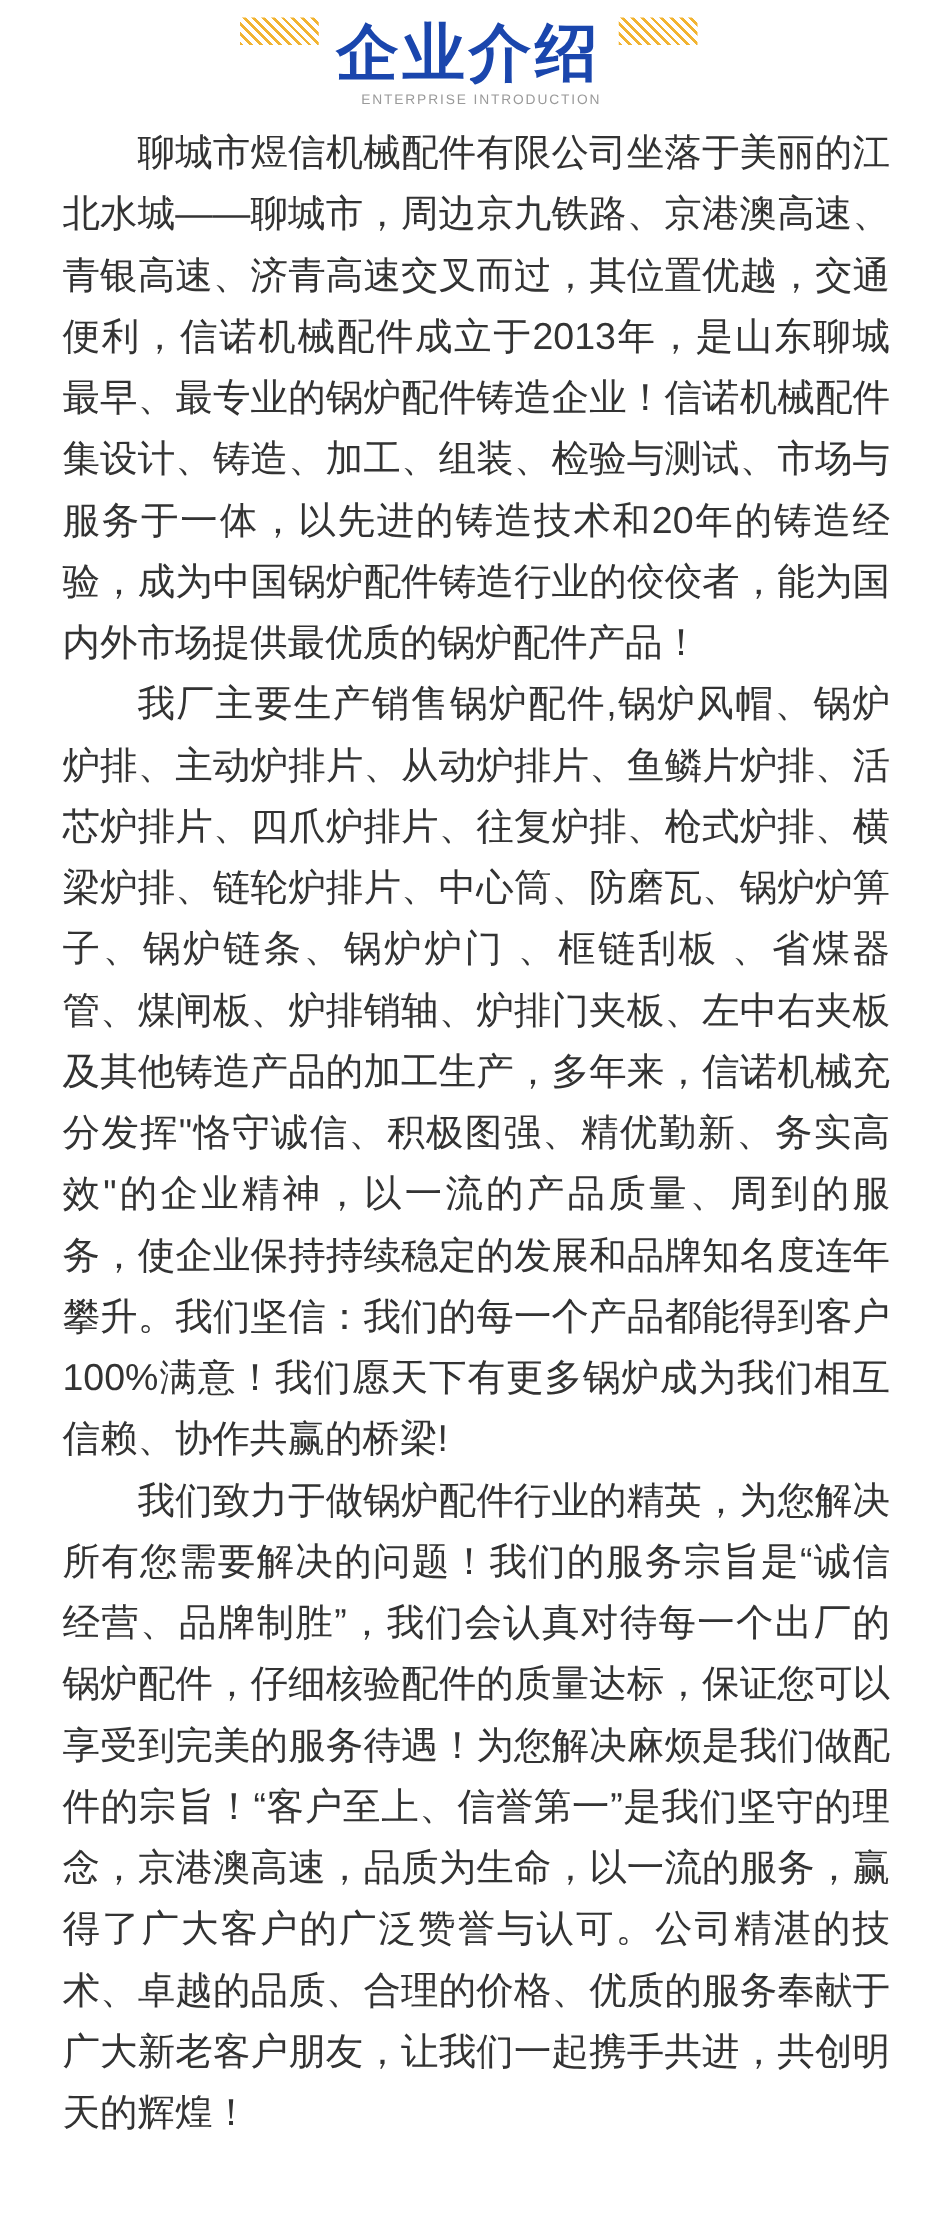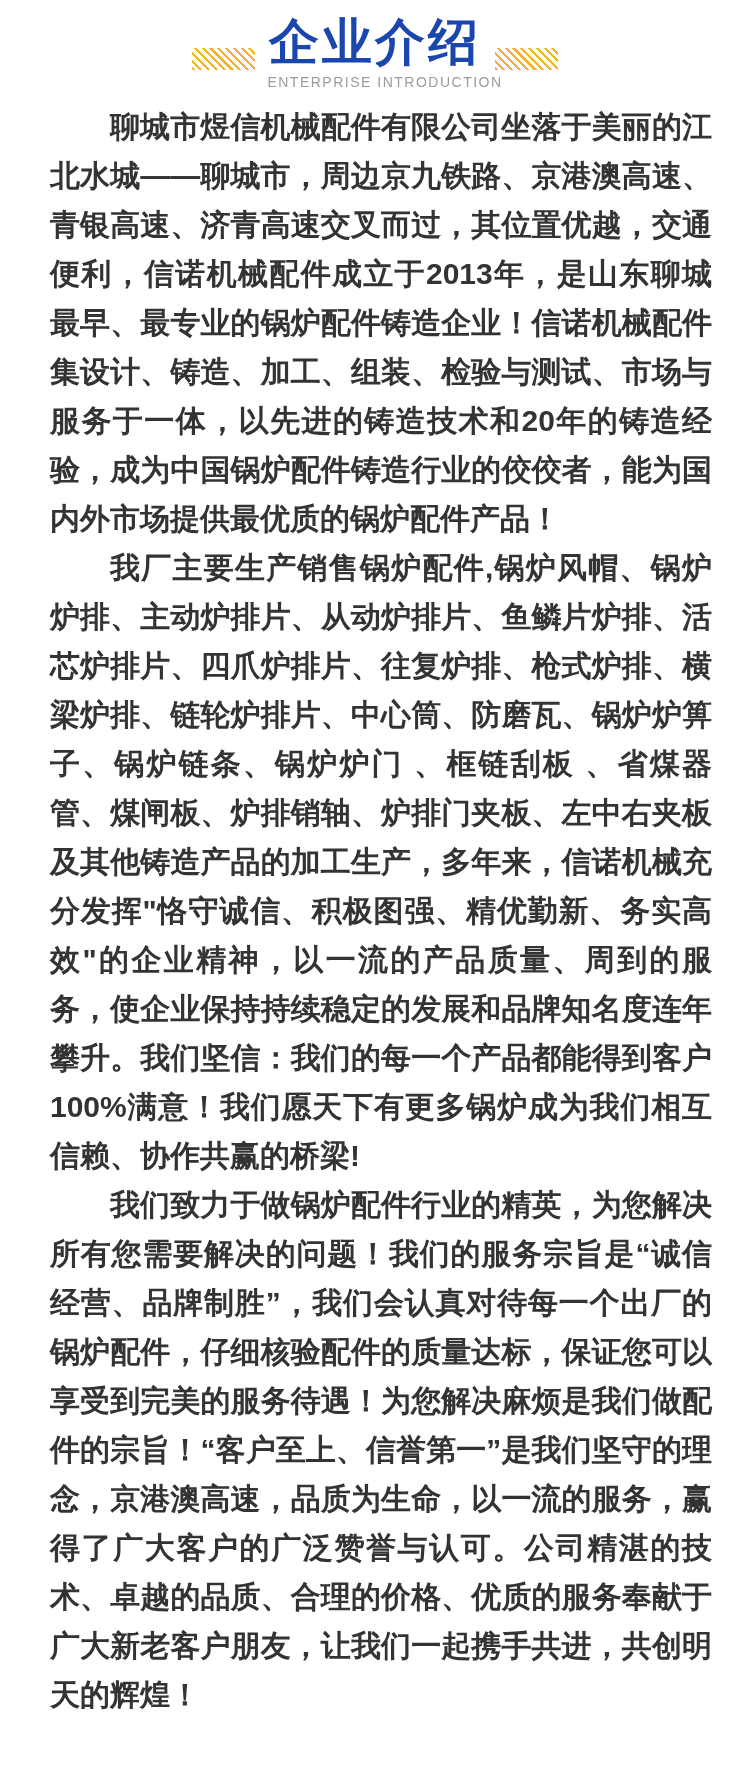--- a/index.html
+++ b/index.html
@@ -22,21 +22,21 @@
     height:1780px;
     background:#ffffff;
   }
   
   .section-header{
     padding-top:14px;
     text-align:center;
   }
   .title-row{
     display:flex;
-    align-items:flex-end;
+    align-items:flex-start;
     justify-content:center;
     gap:14px;
     height:56px;
   }
   .stripes{
     width:63px;
     height:22px;
     background:repeating-linear-gradient(
       45deg,
       var(--stripe-gold,#f2b431) 0px,
@@ -48,38 +48,37 @@
   .page-title{
     font-size:50px;
     font-weight:bold;
     color:var(--title-blue,#1a46ad);
     letter-spacing:3px;
     line-height:56px;
     white-space:nowrap;
   }
   .page-subtitle{
     margin-top:4px;
-    font-size:14px;
+    font-size:11px;
     color:var(--subtitle-gray,#9a9a9a);
     letter-spacing:1.5px;
     margin-left:20px;
   }
   
   .intro-text{
     margin-top:12px;
     padding:0 38px 0 50px;
   }
   .intro-text p{
     font-size:30px;
     line-height:49px;
     color:var(--body-text,#333333);
     text-align:justify;
     text-indent:2em;
     word-break:break-all;
-    font-weight:bold;
   }
 </style>
 </head>
 <body>
 
 <div class="page">
 
   <header class="section-header">
     <div class="title-row">
       <span class="stripes"></span>

